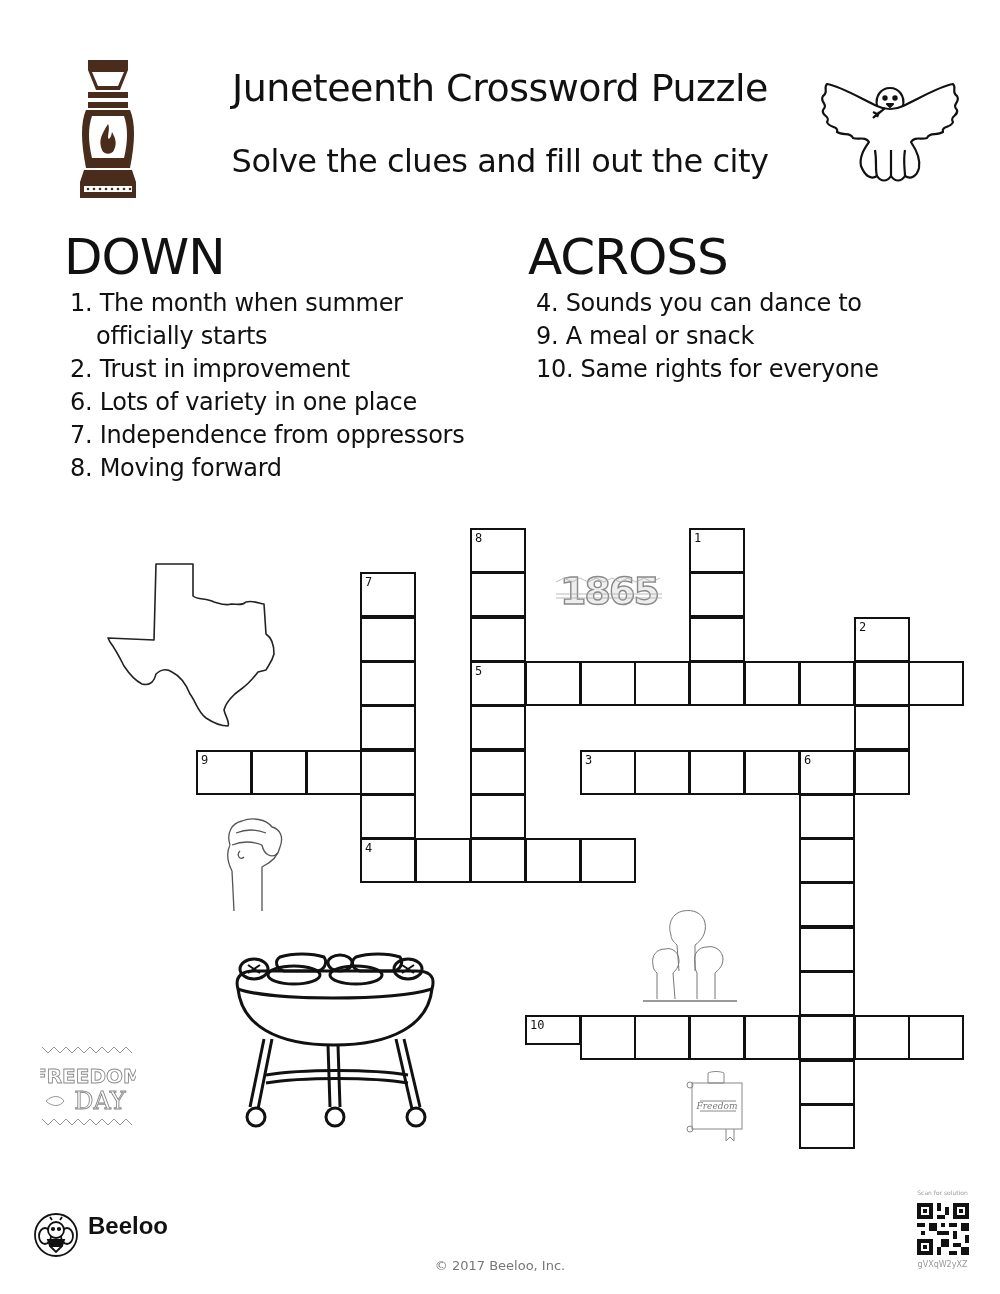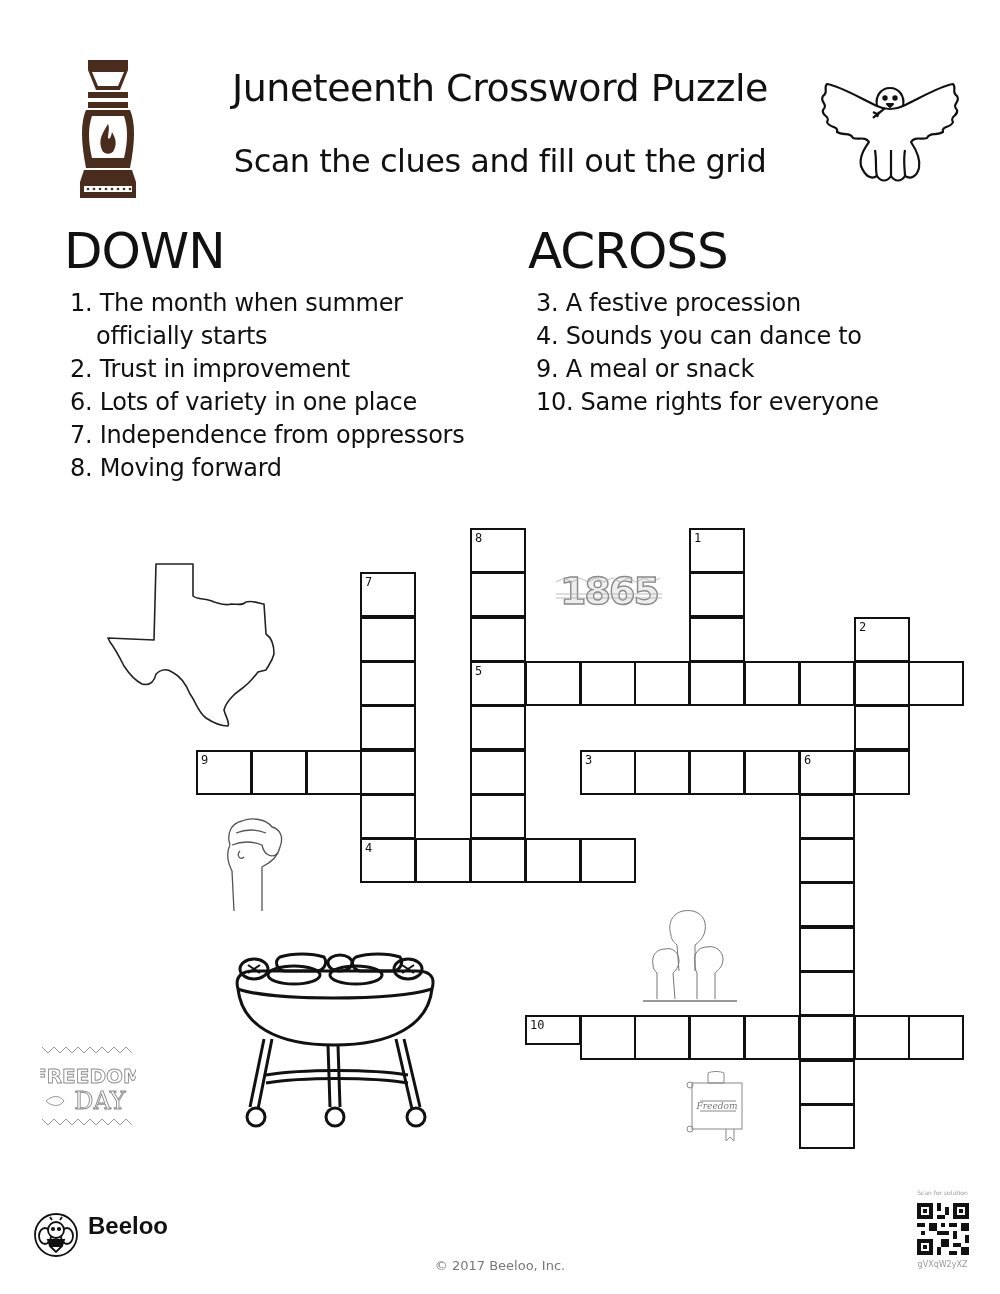--- a/index.html
+++ b/index.html
@@ -1,20 +1,20 @@
 <!DOCTYPE html>
 <html><head>
 <meta charset="utf-8">
 <style>
   html, body { margin:0; padding:0; background:#ffffff; }
   body { width:1000px; height:1294px; position:relative; overflow:hidden; font-family:"DejaVu Sans", sans-serif; color:#111; }
   .abs { position:absolute; }
   .title { left:0; width:1000px; top:66px; text-align:center; font-size:38px; font-family:"DejaVu Sans", sans-serif; letter-spacing:-0.5px; font-weight:normal; }
   .subtitle { left:0; width:1000px; top:142px; text-align:center; font-size:32px; letter-spacing:-0.5px; }
-  .heading { font-size:50px; font-weight:normal; letter-spacing:-1px; top:222px; }
+  .heading { font-size:50px; font-weight:normal; letter-spacing:-1px; top:228px; }
   .clues { top:287px; font-size:24px; line-height:33px; list-style:none; margin:0; padding:0; }
   .clues li { padding-left:26px; text-indent:-26px; letter-spacing:-0.3px; }
   .cell { position:absolute; width:55px; height:45px; border:2px solid #111; box-sizing:border-box; background:#fff; margin-left:-1px; margin-top:-1px; }
   .cell .num { position:absolute; left:3px; top:1px; font-size:12px; font-family:"DejaVu Sans Mono", monospace; color:#111; }
   .footer-copy { left:0; width:1000px; top:1258px; text-align:center; font-size:13px; color:#777; }
   .logo-text { left:88px; top:1212px; font-size:24px; font-weight:bold; font-family:"Liberation Sans", sans-serif; color:#111; }
   .qr-label { left:905px; top:1189px; width:75px; text-align:center; font-size:6px; color:#999; }
   .qr-code { left:905px; top:1260px; width:75px; text-align:center; font-size:8px; color:#999; }
 </style>
 </head>
@@ -40,21 +40,21 @@
         <circle cx="28" cy="131" r="1.3"></circle>
         <circle cx="34" cy="131" r="1.3"></circle>
         <circle cx="40" cy="131" r="1.3"></circle>
         <circle cx="46" cy="131" r="1.3"></circle>
         <circle cx="52" cy="131" r="1.3"></circle>
     </g>
   </svg>
 </div>
 
 <div class="abs title">Juneteenth Crossword Puzzle</div>
-<div class="abs subtitle">Scan the clues and fill out the grid</div>
+<div class="abs subtitle">Solve the clues and fill out the city</div>
 
 <div class="abs" style="left:815px;top:76px;width:150px;height:110px;">
   <svg width="150" height="110" viewBox="0 0 150 110" fill="none" stroke="#111" stroke-width="2.2" stroke-linejoin="round">
     <path d="M62 30 C45 22 25 10 12 8 C8 12 14 16 8 20 C4 26 14 28 8 34 C6 40 16 40 12 46 C14 52 24 50 22 56 C28 60 36 56 38 62 C44 64 50 60 54 66 C50 72 44 80 46 90 C50 100 56 104 62 100 C66 106 72 106 76 100 C80 106 86 106 90 100 C96 104 102 100 104 92 C106 82 100 72 96 66 C100 60 106 64 112 62 C114 56 122 60 128 56 C126 50 136 52 138 46 C134 40 144 40 142 34 C136 28 146 26 142 20 C136 16 142 12 138 8 C125 10 105 22 88 30"></path>
     <path d="M62 30 C60 20 66 12 75 12 C84 12 90 20 88 30 C80 34 70 34 62 30 Z"></path>
     <circle cx="70" cy="22" r="1.6" fill="#111"></circle>
     <circle cx="80" cy="22" r="1.6" fill="#111"></circle>
     <path d="M72 28 L75 31 L78 28 Z" fill="#111"></path>
     <path d="M70 32 C66 36 62 38 58 42"></path>
     <path d="M62 38 L58 36 M64 36 L62 41"></path>
@@ -67,21 +67,20 @@
 
 <ul class="abs clues" style="left:70px;width:430px;">
   <li>1. The month when summer officially starts</li>
   <li>2. Trust in improvement</li>
   <li>6. Lots of variety in one place</li>
   <li>7. Independence from oppressors</li>
   <li>8. Moving forward</li>
 </ul>
 
 <ul class="abs clues" style="left:536px;width:350px;">
-  <li>3. A festive procession</li>
   <li>4. Sounds you can dance to</li>
   <li>9. A meal or snack</li>
   <li>10. Same rights for everyone</li>
 </ul>
 
 <div class="abs" id="grid" style="left:0;top:0;width:1000px;height:1294px;pointer-events:none;">
     <div class="cell" style="left: 471px; top: 529px; width: 56px; height: 45px;">
       <span class="num">8</span>
     </div>
     <div class="cell" style="left: 471px; top: 573px; width: 56px; height: 45px;"></div>

